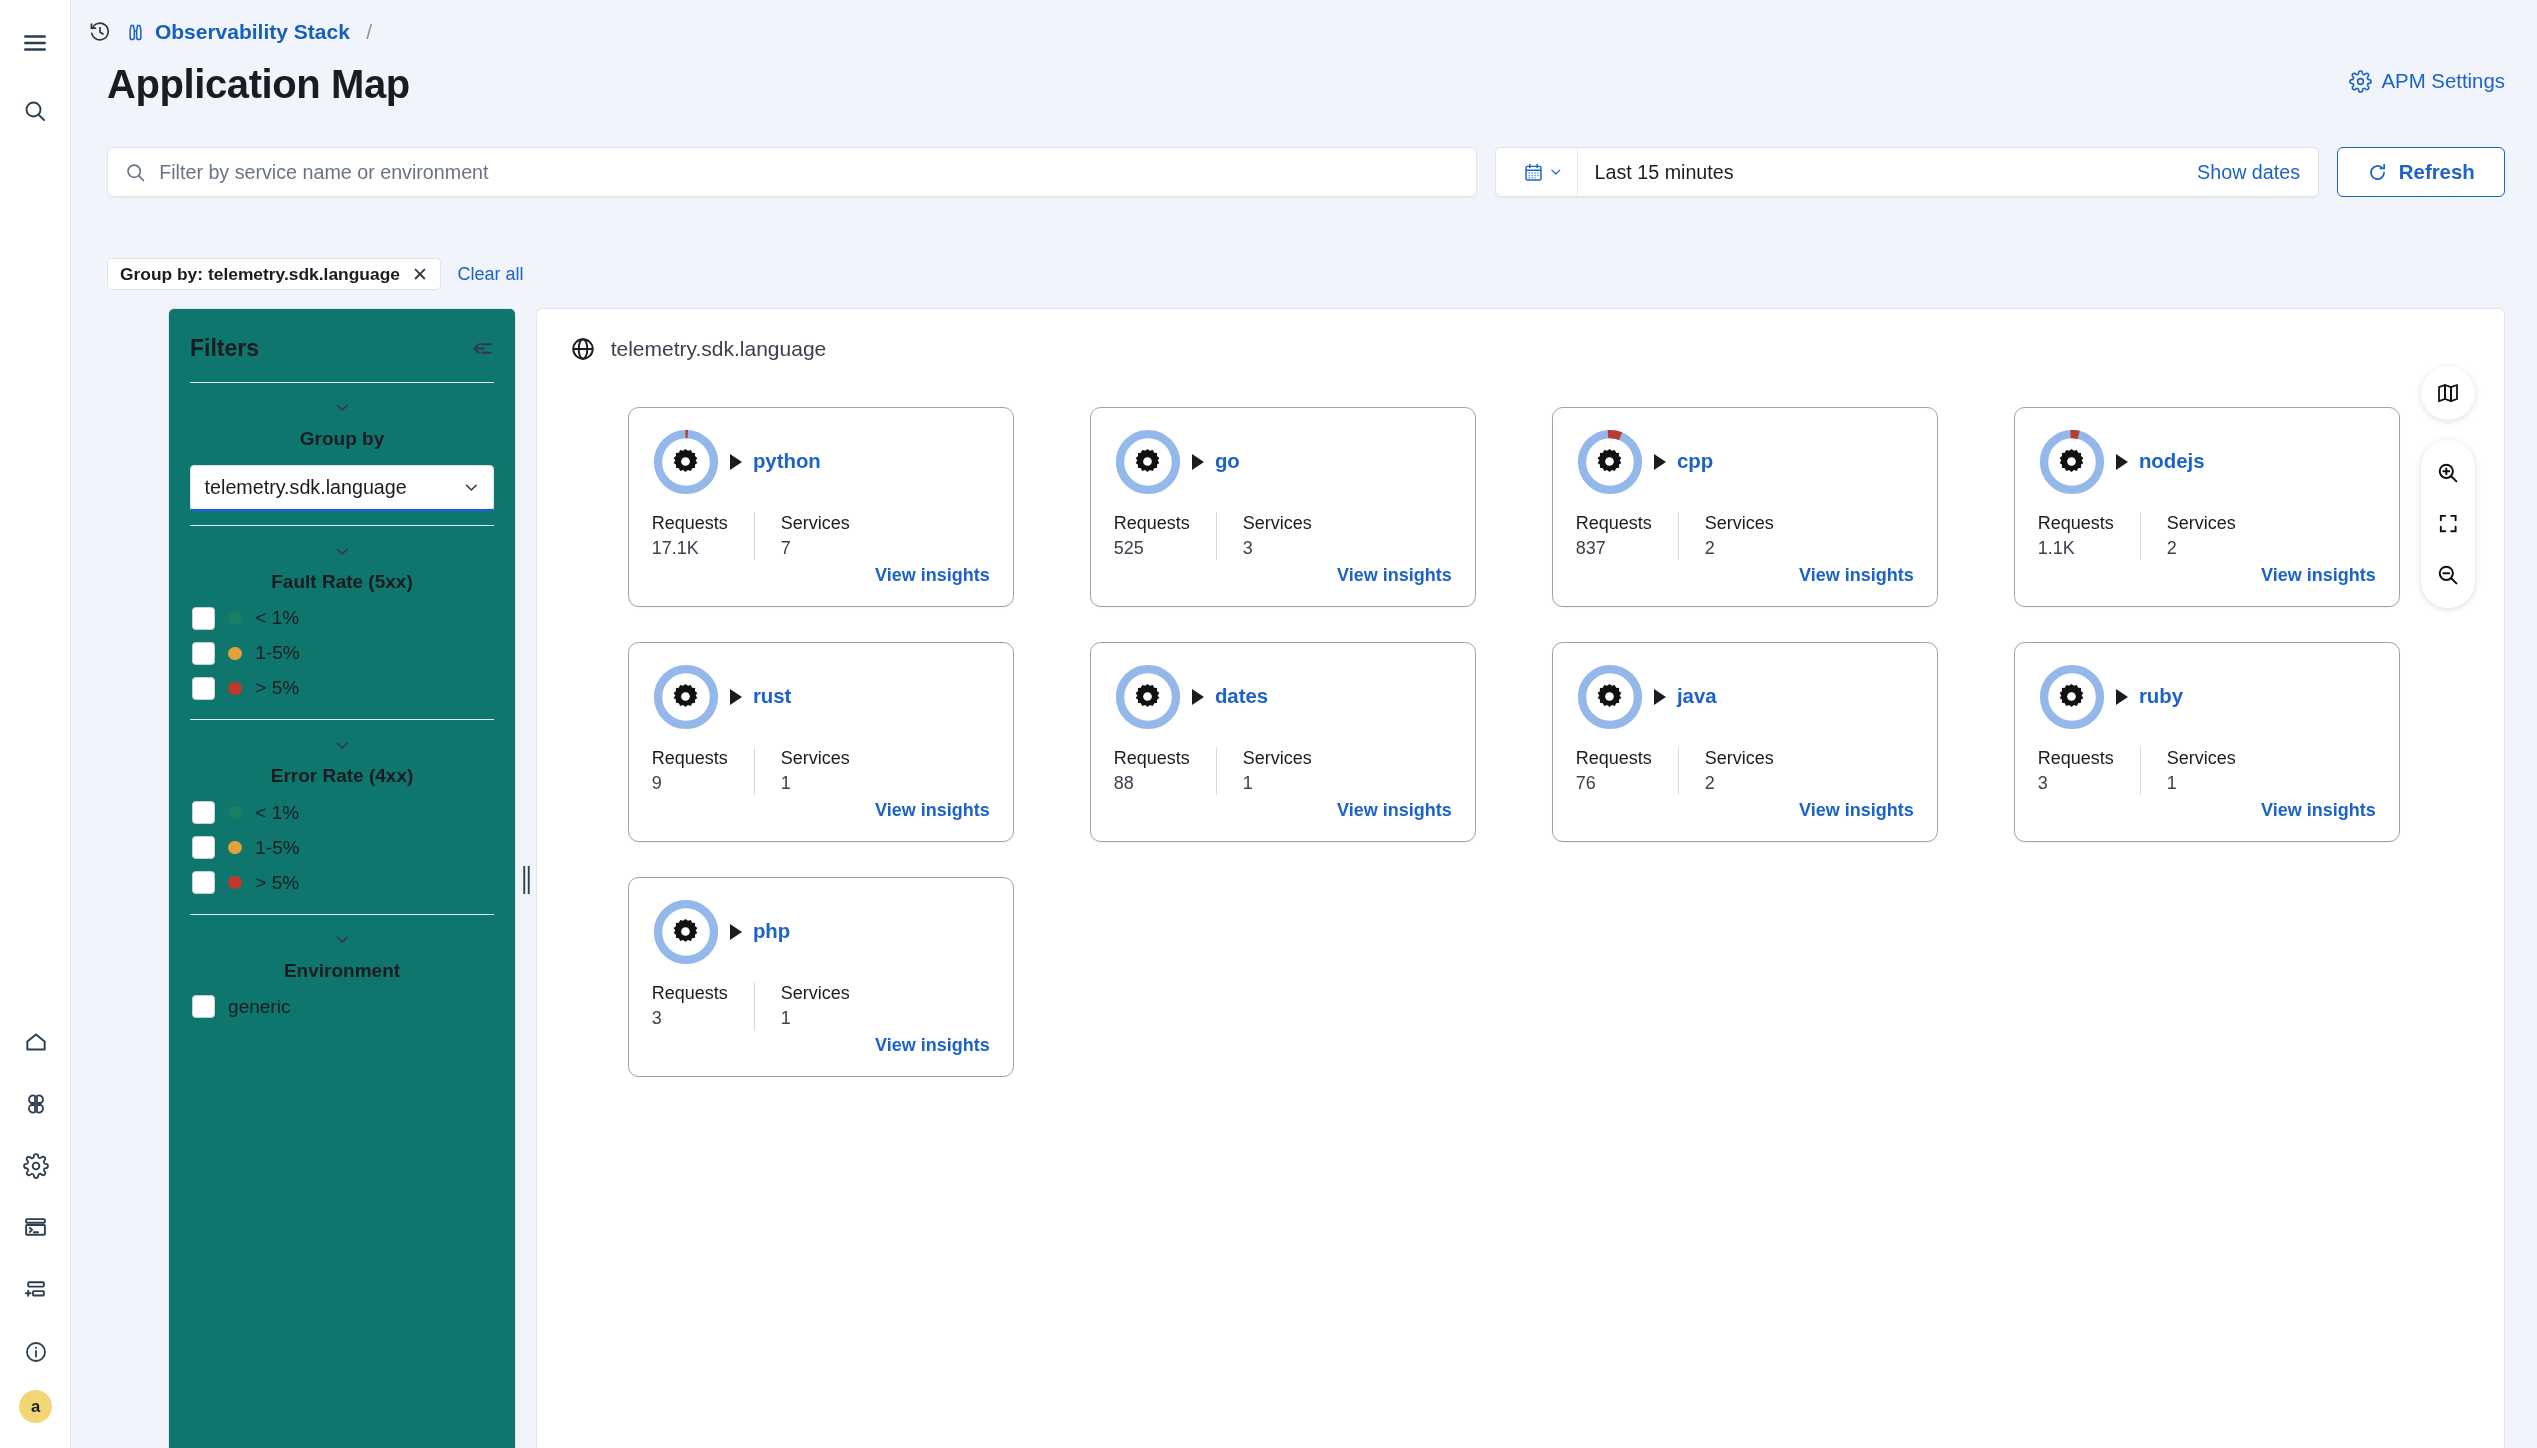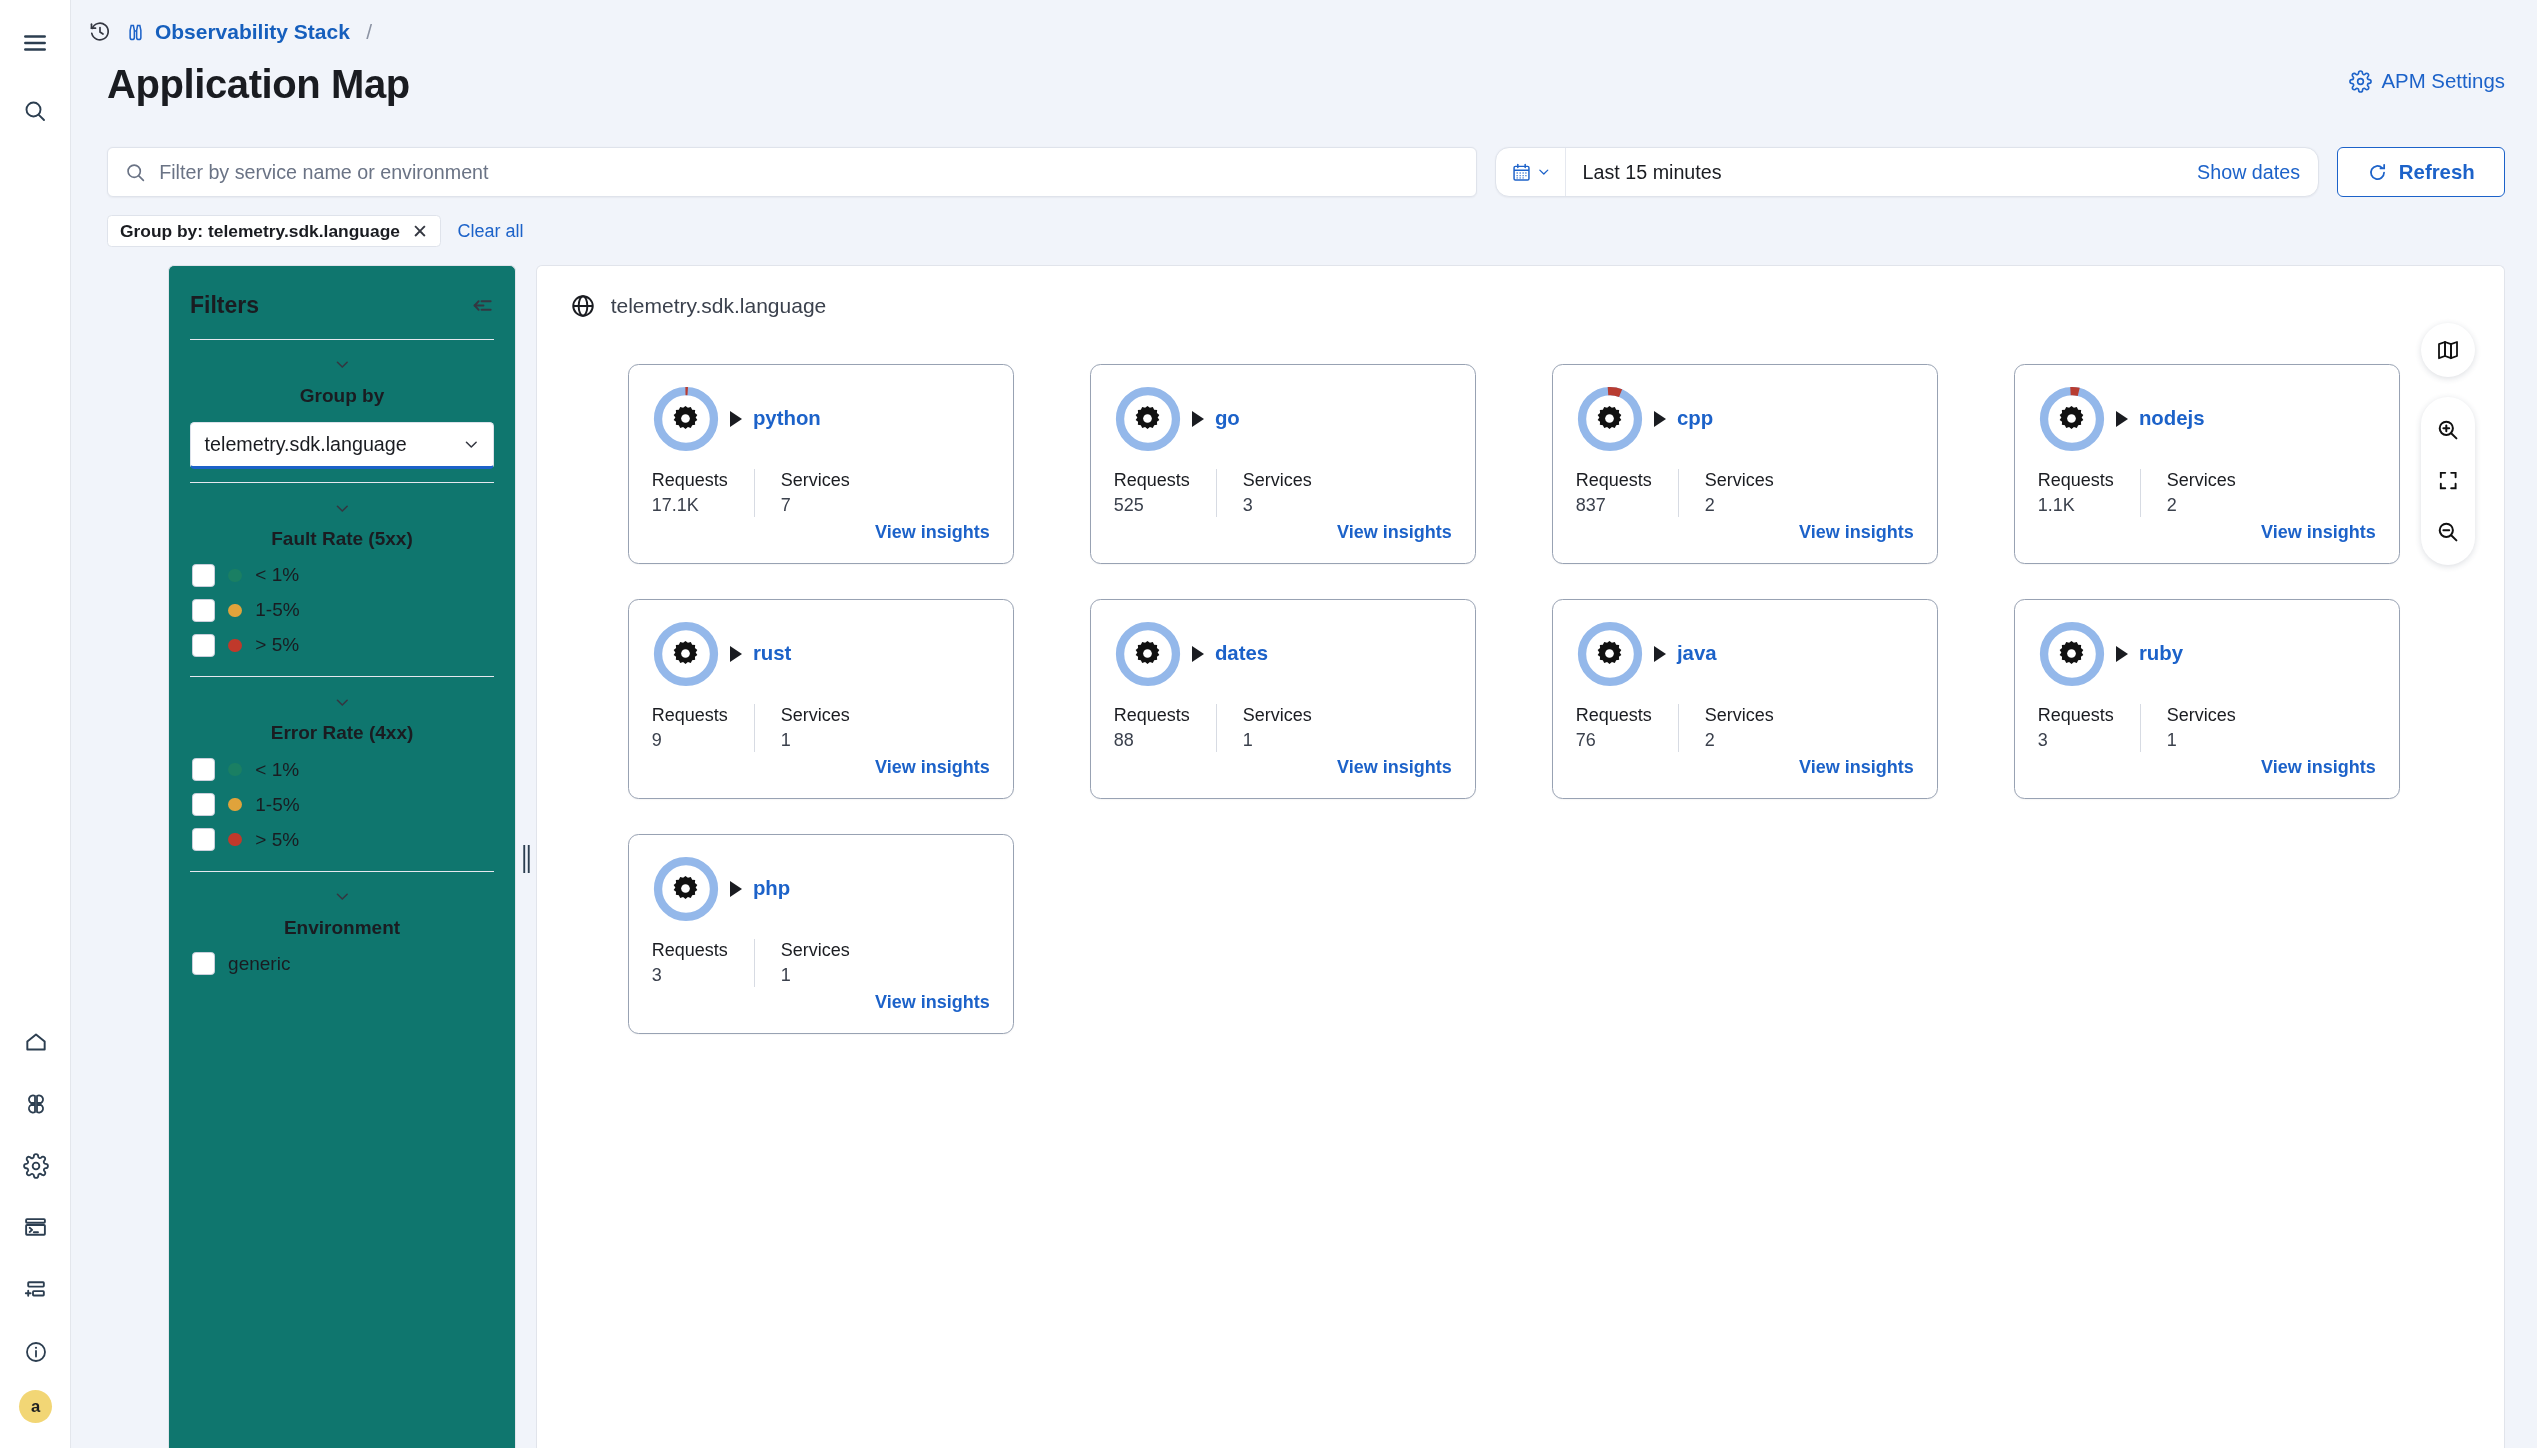--- a/index.html
+++ b/index.html
@@ -48,31 +48,31 @@
   .apm-settings { display:flex; align-items:center; gap: 9.8px; color:#1c62c9; font-size: 20.4px; font-weight:400; cursor:pointer; padding-top:6px;}
 
   .search-row { display:flex; align-items:center; gap: 18px; padding: 27px 33px 0 36px; }
   .search-box {
     flex: 1; height: 50px; background: #fff; border: 0.8px solid #DFE3EB; border-radius: 6px;
     display:flex; align-items:center; gap: 13.6px; padding: 0 16.6px;
     box-shadow: 0 0.8px 1.5px rgba(60,72,88,0.06);
   }
   .search-box .ph { color: #6a7385; font-size: 19.7px; }
   .date-group { display:flex; width: 824px; height: 50px; background:#fff;
-                border:0.8px solid #DFE3EB; border-radius:14px; overflow:hidden;
-                box-shadow: 0 0.8px 1.5px rgba(60,72,88,0.06); }
+                border:0.8px solid #DFE3EB; border-radius:6px; overflow:hidden;
+                box-shadow: 0 0.8px 1.5px rgba(60,72,88,0.06); padding-left: 12px; }
   .cal-btn { width: 70px; display:flex; align-items:center; justify-content:center; gap:5.3px;
              border-right: 0.8px solid #E5E8EF; color:#1c62c9; cursor:pointer;}
   .date-text { flex:1; display:flex; align-items:center; padding-left: 16.6px; font-size: 19.7px; color:#1a1c21; cursor:pointer;}
   .show-dates { display:flex; align-items:center; padding-right: 18px; color:#1c62c9; font-size:19.7px; cursor:pointer;text-align:center; }
   .refresh-btn { height: 50px; min-width: 168px; border: 0.8px solid #1c62c9; border-radius: 6px;
                  background:#fff; color:#1c62c9; font-size:20.4px; font-weight:700;
                  display:flex; align-items:center; justify-content:center; gap: 10.6px; cursor:pointer; }
 
-  .chips-row { display:flex; align-items:center; gap: 16.6px; padding: 18px 33px 0 36px; }
+  .chips-row { display:flex; align-items:center; gap: 16.6px; padding: 18px 33px 0 36px; margin-top: 43px; }
   .chip { height: 32px; background:#fff; border:0.8px solid #DFE3EB; border-radius: 4.5px;
           display:flex; align-items:center; gap: 12px; padding: 0 12px;
           font-size: 17.4px; font-weight: 700; color:#1a1c21; cursor:pointer; }
   .chip-x { color:#343741; font-size: 19px; font-weight:400; }
   .clear-all { color:#1c62c9; font-size: 18px; cursor:pointer; }
 
   
   .content { flex:1; display:flex; padding: 18px 33px 0 97px; gap: 0; position:relative; min-height:0; }
 
   .filters-panel {

